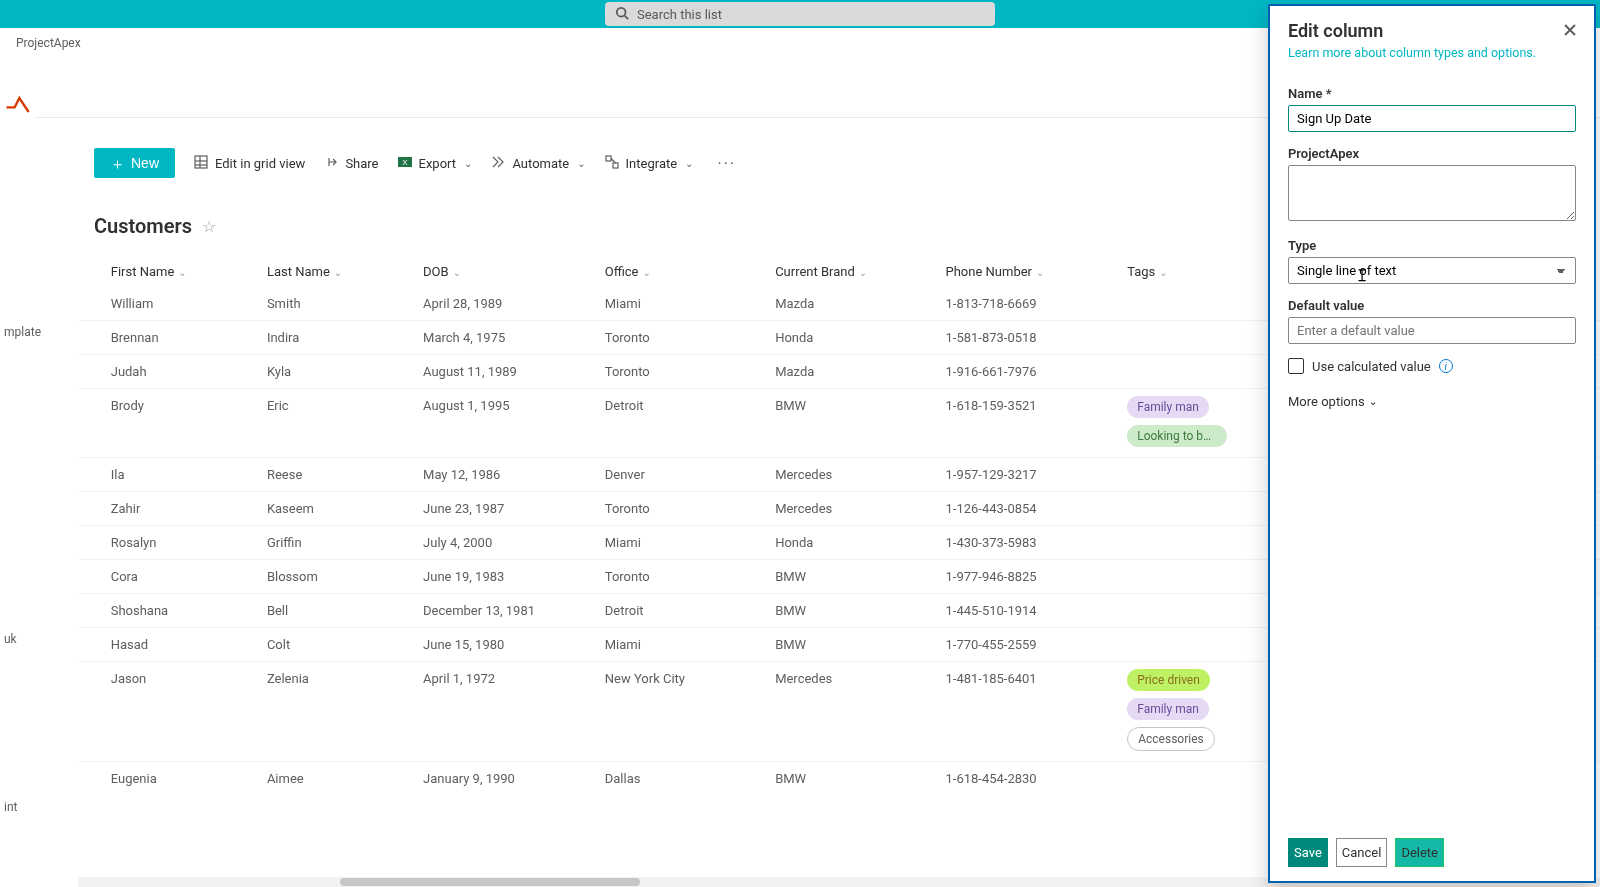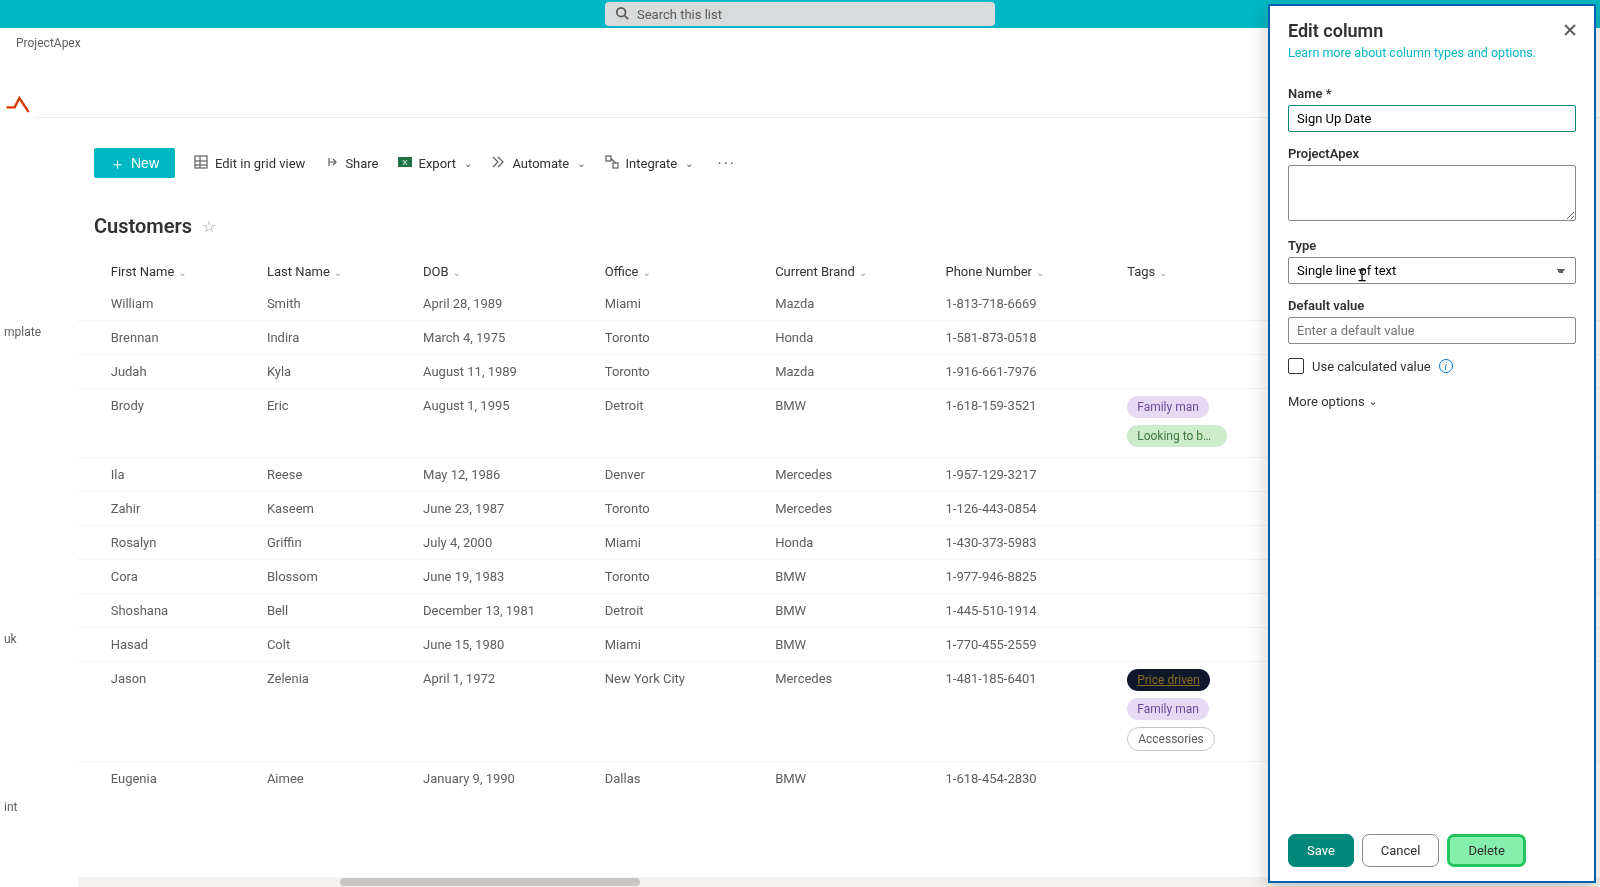--- a/index.html
+++ b/index.html
@@ -160,21 +160,21 @@
     border-radius: 12px;
     font-size: 12px;
     margin: 2px 2px 2px 0;
     white-space: nowrap;
     max-width: 100px;
     overflow: hidden;
     text-overflow: ellipsis;
   }
   .tag-purple { background: #e6d9f3; color: #6b4d9c; }
   .tag-green  { background: #cdeacb; color: #3d7a3d; }
-  .tag-yellow { background: #0f172a; color: #8a6d1c; text-decoration: underline; }
+  .tag-yellow { background: #bef264; color: #8a6d1c; }
   .tag-grey   { background: #fff; color: #605e5c; border: 1px solid #c8c6c4; }
   .assoc {
     display: inline-flex;
     align-items: center;
     gap: 6px;
   }
   .avatar {
     width: 22px; height: 22px;
     border-radius: 50%;
     background: #e1dfdd;
@@ -302,29 +302,29 @@
     display: inline-flex;
     align-items: center;
     gap: 4px;
   }
   .panel-footer {
     padding: 10px 18px 14px 18px;
     display: flex;
     gap: 8px;
   }
   .pf-btn {
-    padding: 6px 18px;
-    font-size: 13px;
-    border-radius: 7px;
+    padding: 6px 5px;
+    font-size: 13px;
+    border-radius: 0;
     cursor: pointer;
     font-family: inherit;
   }
   .pf-save   { background: #00897a; color: #fff; border: 1px solid #00897a; }
   .pf-cancel { background: #fff; color: #323130; border: 1px solid #8a8886; }
-  .pf-delete { background: #86efac; color: #323130; border: 3px solid #22c55e; }
+  .pf-delete { background: #14b8a6; color: #323130; border: 1px solid #22c55e; }
 
   .hscroll {
     position: absolute;
     left: 78px; right: 0; bottom: 0;
     height: 10px;
     background: #f3f2f1;
   }
   .hscroll-thumb {
     position: absolute;
     left: 262px;

